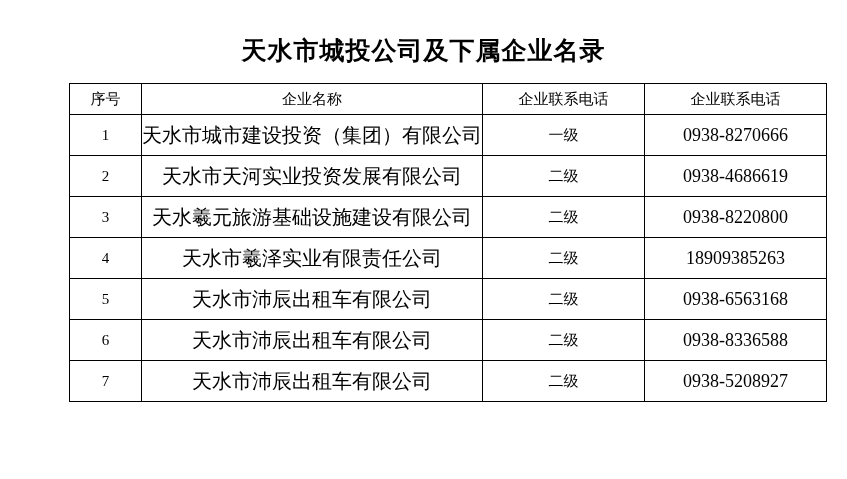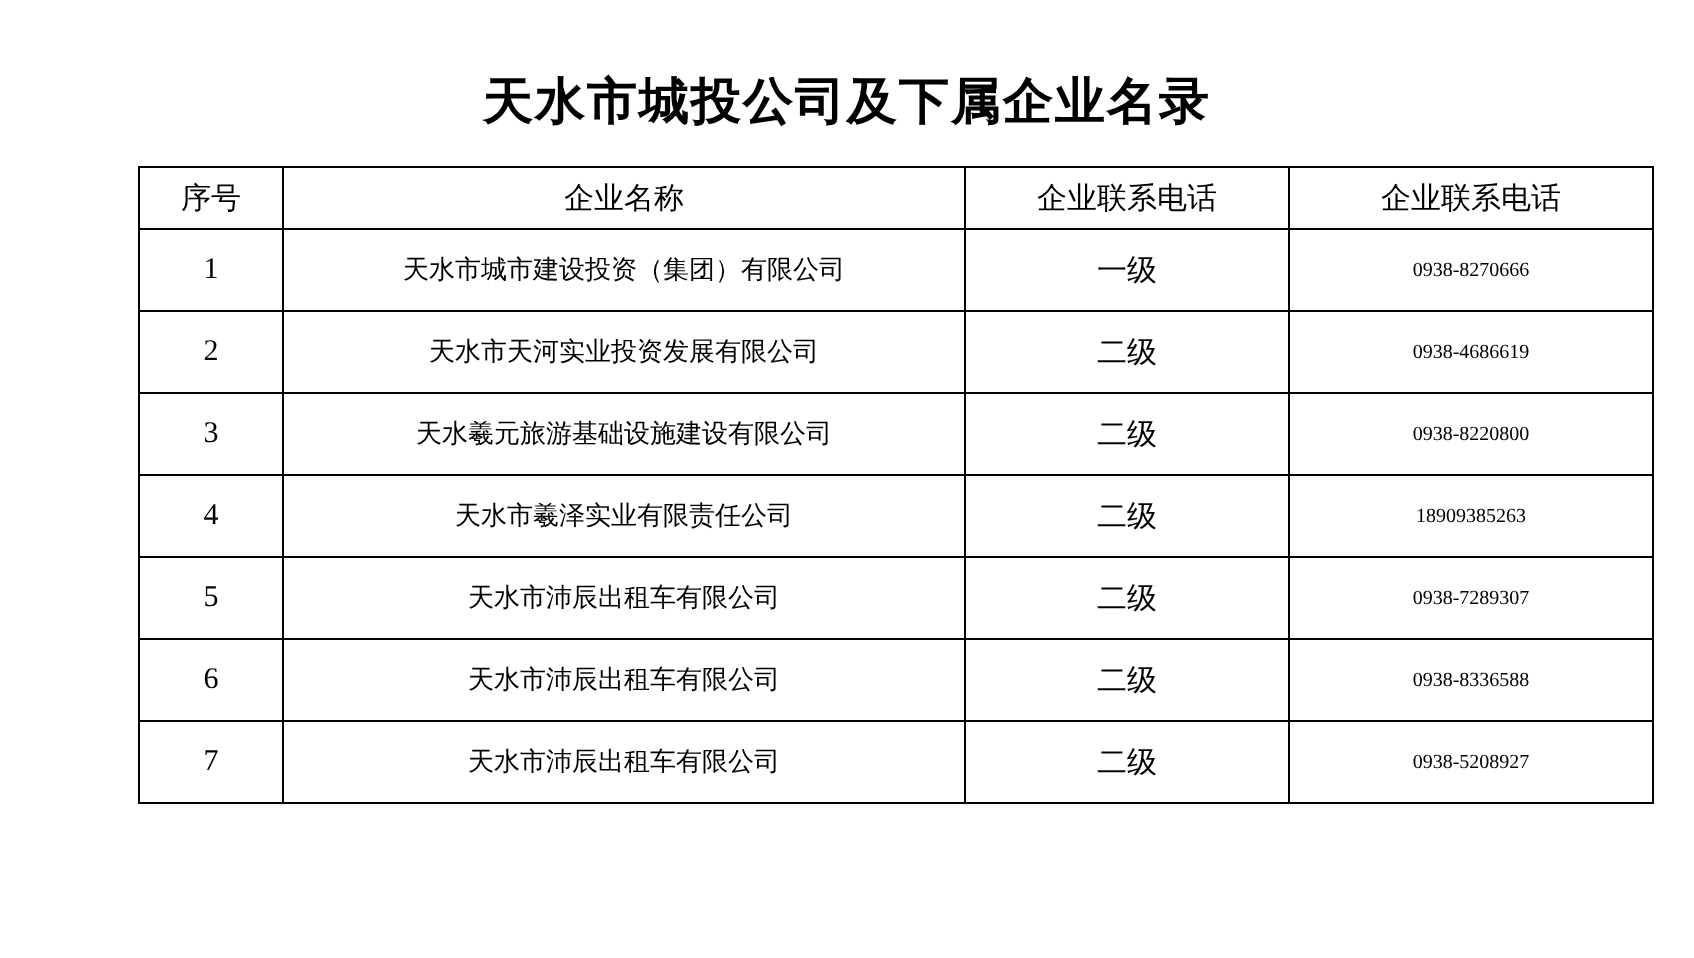--- a/index.html
+++ b/index.html
@@ -53,23 +53,23 @@
   }
   table.directory thead th {
     height: 30px;
     font-size: 15px;
   }
   col.c-idx   { width: 72px; }
   col.c-name  { width: 341px; }
   col.c-level { width: 162px; }
   col.c-phone { width: 182px; }
   td.cell-index { font-size: 15px; }
-  td.cell-name  { font-size: 13px; }
+  td.cell-name  { font-size: 20px; }
   td.cell-level { font-size: 15px; }
-  td.cell-phone { font-size: 10px; }
+  td.cell-phone { font-size: 18px; }
 </style>
 </head>
 <body>
 
 <div class="page">
 
   <div class="doc-title">天水市城投公司及下属企业名录</div>
 
   <div class="table-wrap">
     <table class="directory">
@@ -109,21 +109,21 @@
         <tr>
           <td class="cell-index">4</td>
           <td class="cell-name">天水市羲泽实业有限责任公司</td>
           <td class="cell-level">二级</td>
           <td class="cell-phone">18909385263</td>
         </tr>
         <tr>
           <td class="cell-index">5</td>
           <td class="cell-name">天水市沛辰出租车有限公司</td>
           <td class="cell-level">二级</td>
-          <td class="cell-phone">0938-7289307</td>
+          <td class="cell-phone">0938-6563168</td>
         </tr>
         <tr>
           <td class="cell-index">6</td>
           <td class="cell-name">天水市沛辰出租车有限公司</td>
           <td class="cell-level">二级</td>
           <td class="cell-phone">0938-8336588</td>
         </tr>
         <tr>
           <td class="cell-index">7</td>
           <td class="cell-name">天水市沛辰出租车有限公司</td>

